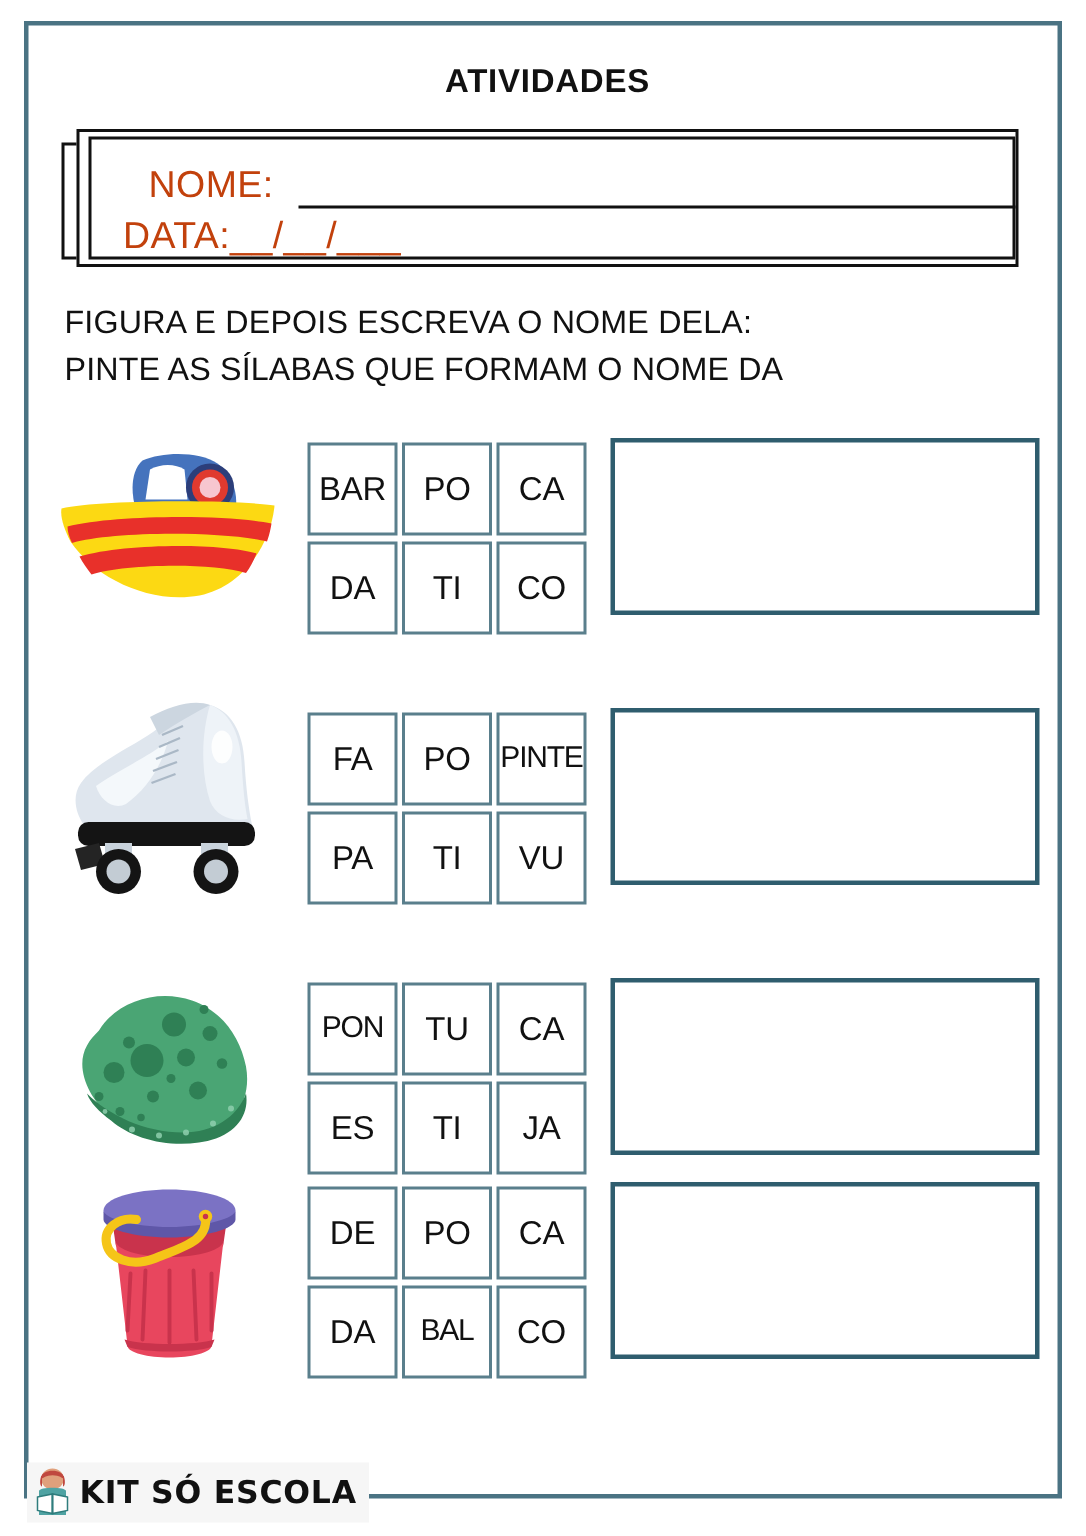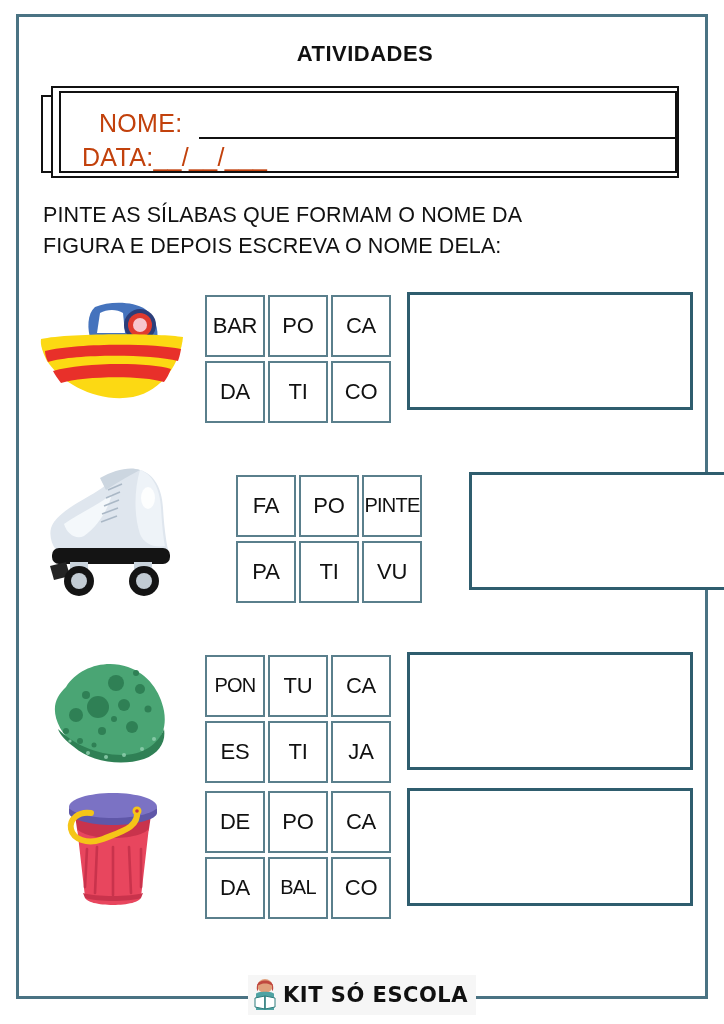--- a/index.html
+++ b/index.html
@@ -111,21 +111,21 @@
   
   .row {
     position: absolute;
     left: 0;
     width: 692px;
     height: 140px;
     display: flex;
     align-items: center;
   }
   #row-0 { top: 264px; }
-  #row-1 { top: 444px; gap: 31px; }
+  #row-1 { top: 444px; }
   #row-2 { top: 624px; }
   #row-3 { top: 760px; }
 
   .pic-cell {
     width: 186px;
     height: 140px;
     display: flex;
     align-items: center;
     justify-content: center;
     flex: none;
@@ -164,21 +164,21 @@
 
   
   .footer {
     position: absolute;
     left: 0;
     top: 966px;
     width: 724px;
     height: 58px;
     display: flex;
     align-items: center;
-    justify-content: center;
+    padding-left: 18px;
   }
   .logo-plate {
     background: #f6f6f6;
     display: flex;
     align-items: center;
     gap: 5px;
     padding: 3px 8px 3px 4px;
   }
   .logo-text {
     font-size: 21px;
@@ -203,22 +203,22 @@
       <div class="idbox-inner"></div>
       <div class="idbox-outer"></div>
       <div class="idbox-inner2">
         <div class="idline idline-nome">NOME:</div>
         <div class="rule rule-nome"></div>
         <div class="idline idline-data">DATA:__/__/___</div>
       </div>
     </div>
 
     <div class="instructions">
+      <div>FIGURA E DEPOIS ESCREVA O NOME DELA:</div>
       <div>PINTE AS SÍLABAS QUE FORMAM O NOME DA</div>
-      <div>FIGURA E DEPOIS ESCREVA O NOME DELA:</div>
     </div>
 
     <div class="row" id="row-0">
       <div class="pic-cell">
         <svg width="150" height="104" viewBox="0 0 150 104">
           <path d="M58 8 C72 2 96 2 108 10 C118 17 122 30 120 42 L54 42 C50 30 50 15 58 8 Z" fill="#4573bd"></path>
           <path d="M63 14 C70 10 80 10 86 14 L88 34 L60 34 Z" fill="#ffffff"></path>
           <ellipse cx="103" cy="26" rx="16" ry="16" fill="#2c3e7a"></ellipse>
           <ellipse cx="103" cy="26" rx="12" ry="12" fill="#e03a2f"></ellipse>
           <ellipse cx="103" cy="26" rx="7" ry="7" fill="#f7c6cf"></ellipse>

